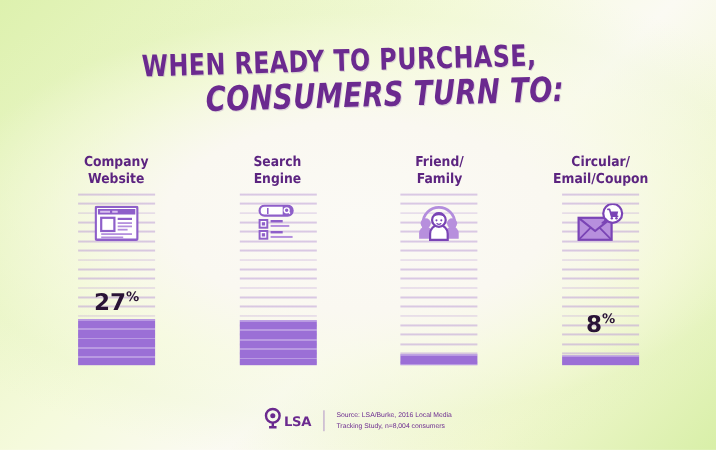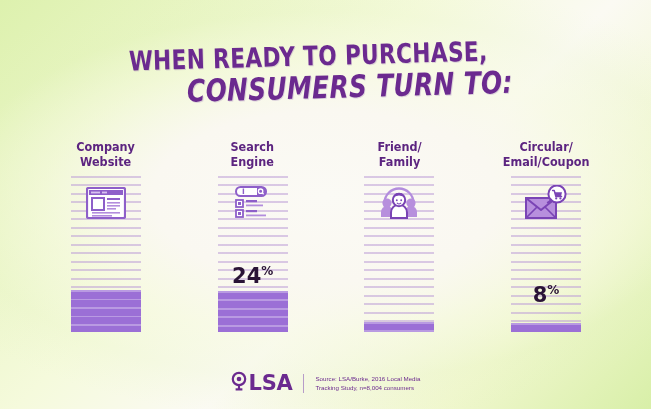--- a/index.html
+++ b/index.html
@@ -154,21 +154,21 @@
   }
   .logo {
     display: flex;
     align-items: center;
     gap: 2px;
   }
   .logo-text {
     color: #6b2a8f;
     font-family: "DejaVu Sans", sans-serif;
     font-weight: bold;
-    font-size: 21px;
+    font-size: 12px;
     letter-spacing: -0.3px;
   }
   .vrule {
     width: 1px;
     height: 19px;
     background: #b79cc9;
   }
   .source {
     color: #6b2a8f;
     font-size: 6.2px;
@@ -202,20 +202,21 @@
             <rect x="16" y="4.6" width="5" height="1.8" fill="#d8c2ef"></rect>
             <rect x="6" y="11" width="12" height="12" fill="#ffffff" stroke="#8e5fc9" stroke-width="2"></rect>
             <rect x="21" y="11" width="13" height="2" fill="#8e5fc9"></rect>
             <rect x="21" y="15" width="13" height="1.6" fill="#b38ddd"></rect>
             <rect x="21" y="18" width="13" height="1.6" fill="#b38ddd"></rect>
             <rect x="21" y="21" width="9" height="1.6" fill="#b38ddd"></rect>
             <rect x="6" y="25" width="28" height="1.6" fill="#b38ddd"></rect>
             <rect x="6" y="28" width="20" height="1.6" fill="#b38ddd"></rect>
           </svg>
         </div>
+        <div class="pct" style="bottom:46px"><span>27</span><span class="sym">%</span></div>
         <div class="bar" style="height:42px"></div>
       </div>
     </div>
 
     <div class="col">
       <div class="col-head">Search
 Engine</div>
       <div class="track">
         <div class="icon-wrap">
           <svg width="40" height="34" viewBox="0 0 40 34">
@@ -227,21 +228,20 @@
             <rect x="3" y="14" width="7" height="7" fill="#ffffff" stroke="#8e5fc9" stroke-width="1.8"></rect>
             <rect x="5" y="16" width="3" height="3" fill="#8e5fc9"></rect>
             <rect x="13" y="14" width="11" height="2.2" fill="#8e5fc9"></rect>
             <rect x="13" y="18.5" width="17" height="1.8" fill="#b38ddd"></rect>
             <rect x="3" y="24" width="7" height="7" fill="#ffffff" stroke="#8e5fc9" stroke-width="1.8"></rect>
             <rect x="5" y="26" width="3" height="3" fill="#8e5fc9"></rect>
             <rect x="13" y="24" width="11" height="2.2" fill="#8e5fc9"></rect>
             <rect x="13" y="28.5" width="20" height="1.8" fill="#b38ddd"></rect>
           </svg>
         </div>
-        <div class="pct" style="bottom:45px"><span>24</span><span class="sym">%</span></div>
         <div class="bar" style="height:41px"></div>
       </div>
     </div>
 
     <div class="col">
       <div class="col-head">Friend/
 Family</div>
       <div class="track">
         <div class="icon-wrap">
           <svg width="44" height="34" viewBox="0 0 44 34">

